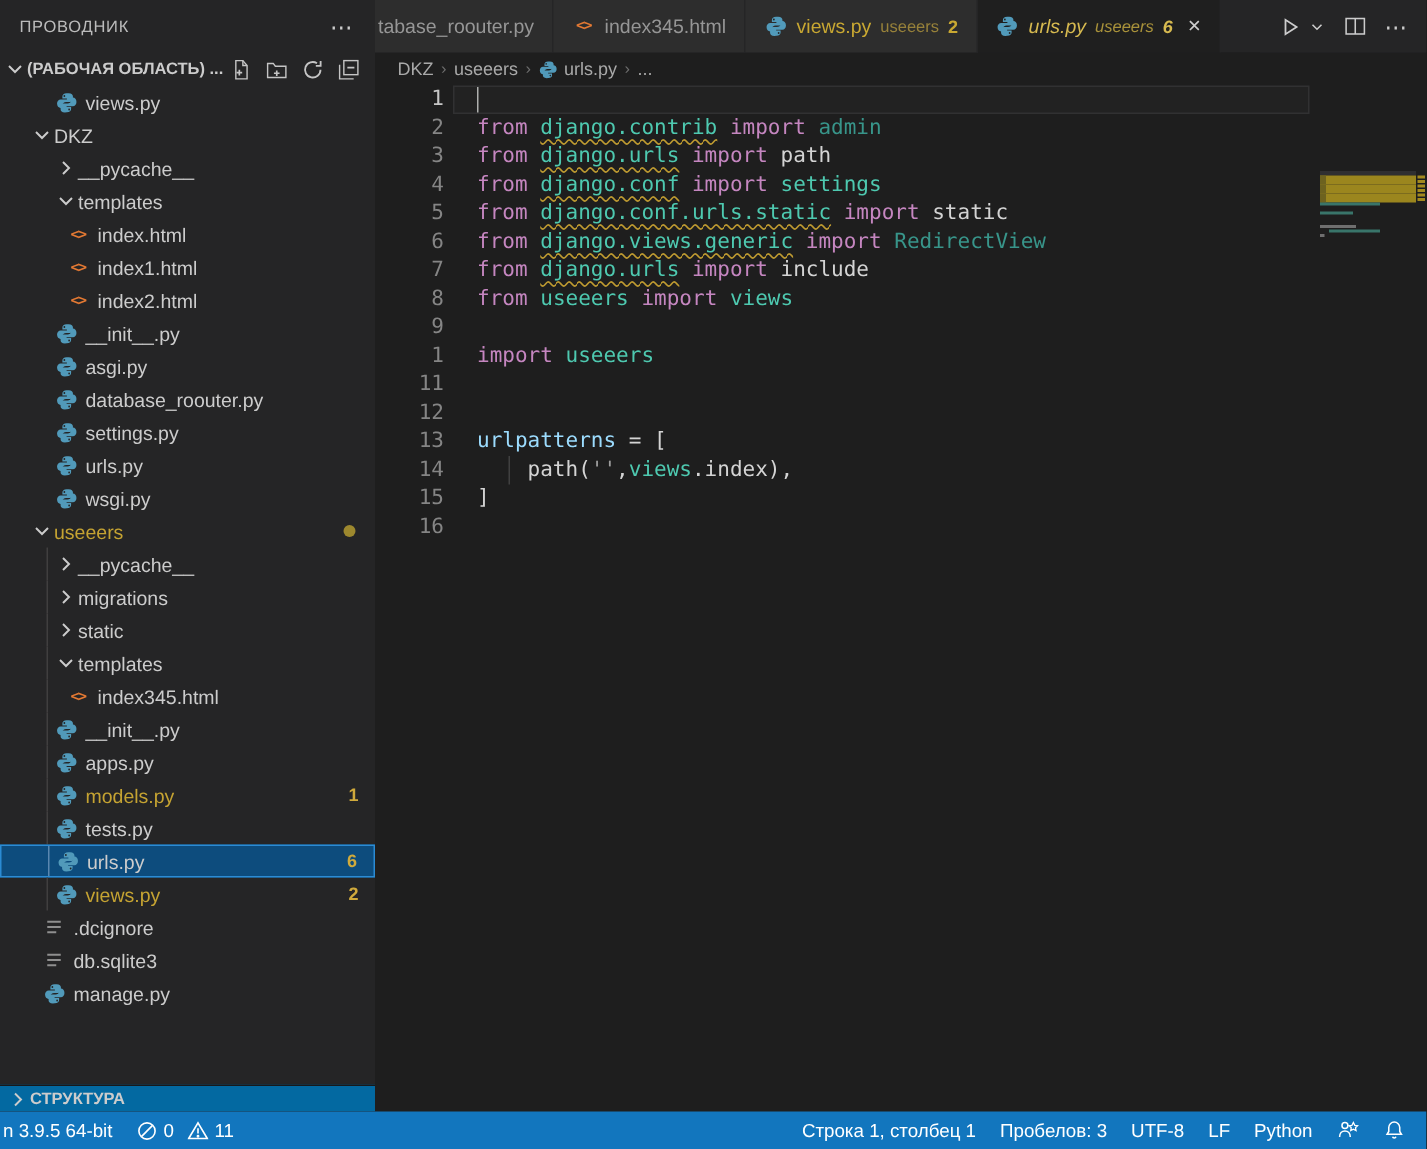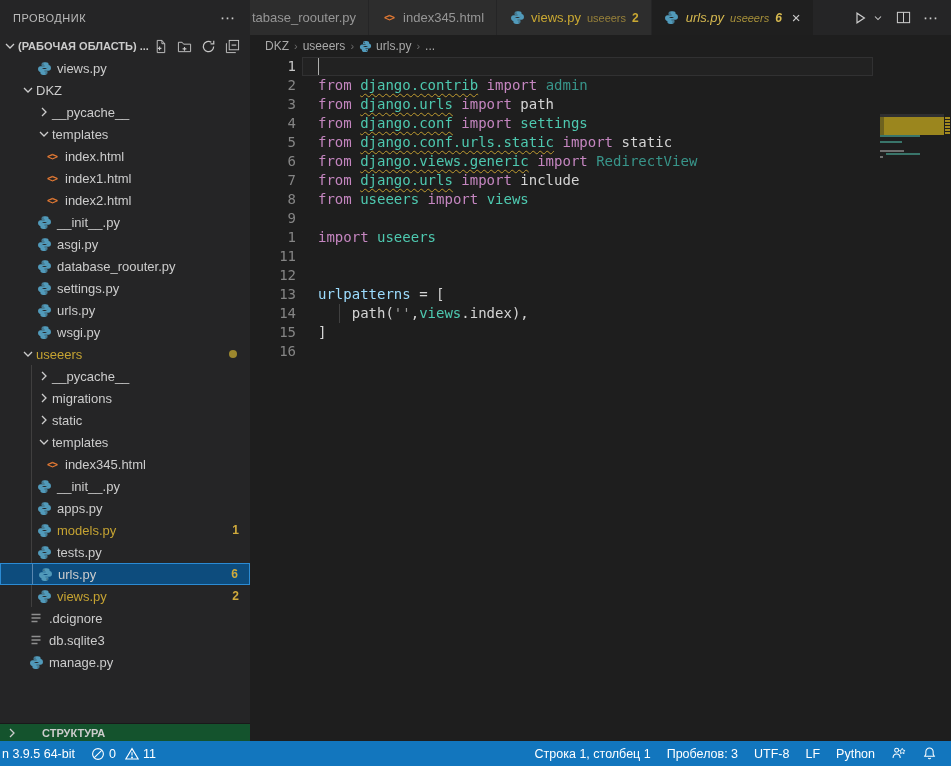--- a/index.html
+++ b/index.html
@@ -26,21 +26,21 @@
   .row .dot { margin-left:auto; margin-right:13px; width:8px; height:8px; border-radius:50%; background:#9d882e; }
   .row.selected { background:#0d4c7d; border:1px solid #2b8bd4; }
   .row.guide::before { content:""; position:absolute; left:31px; top:0; bottom:0; width:1px; background:#403f3f; }
   .row.selected.guide::before { background:#5a87b0; }
   .pad-f1 { padding-left:20px; }   
   .pad-fl1 { padding-left:28px; }  
   .pad-l2 { padding-left:36px; }   
   .pad-l3 { padding-left:44px; }   
   .html-ic { color:#e37933; font-weight:bold; font-size:10px; font-family:"DejaVu Sans Mono",monospace; letter-spacing:-1px; }
 
-  .outline-header { position:absolute; left:0; bottom:0; width:100%; height:18px; display:flex; align-items:center; background:#14532d; border-top:1px solid #19191a; font-size:11px; font-weight:bold; color:#cccccc; padding-left:4px;gap:22px; }
+  .outline-header { position:absolute; left:0; bottom:0; width:100%; height:18px; display:flex; align-items:center; background:#0369a1; border-top:1px solid #19191a; font-size:11px; font-weight:bold; color:#cccccc; padding-left:4px; }
   .outline-header .chev { width:16px; height:16px; display:flex; align-items:center; justify-content:center; }
 
   
   .editor { position:absolute; left:250px; top:0; right:0; height:741px; background:#1e1e1e; }
   .tabbar { height:35px; background:#252526; display:flex; align-items:stretch; }
   .tab { display:flex; align-items:center; gap:6px; padding:0 12px; font-size:13px; color:#969696; background:#2d2d2d; border-right:1px solid #252526; cursor:pointer; white-space:nowrap; }
   .tab .tic { display:flex; width:16px; justify-content:center; }
   .tab.warn .tlabel { color:#c9a832; }
   .tab .tdesc { font-size:11px; color:#97813a; }
   .tab .tbadge { font-size:12px; font-weight:bold; color:#c9a832; }

